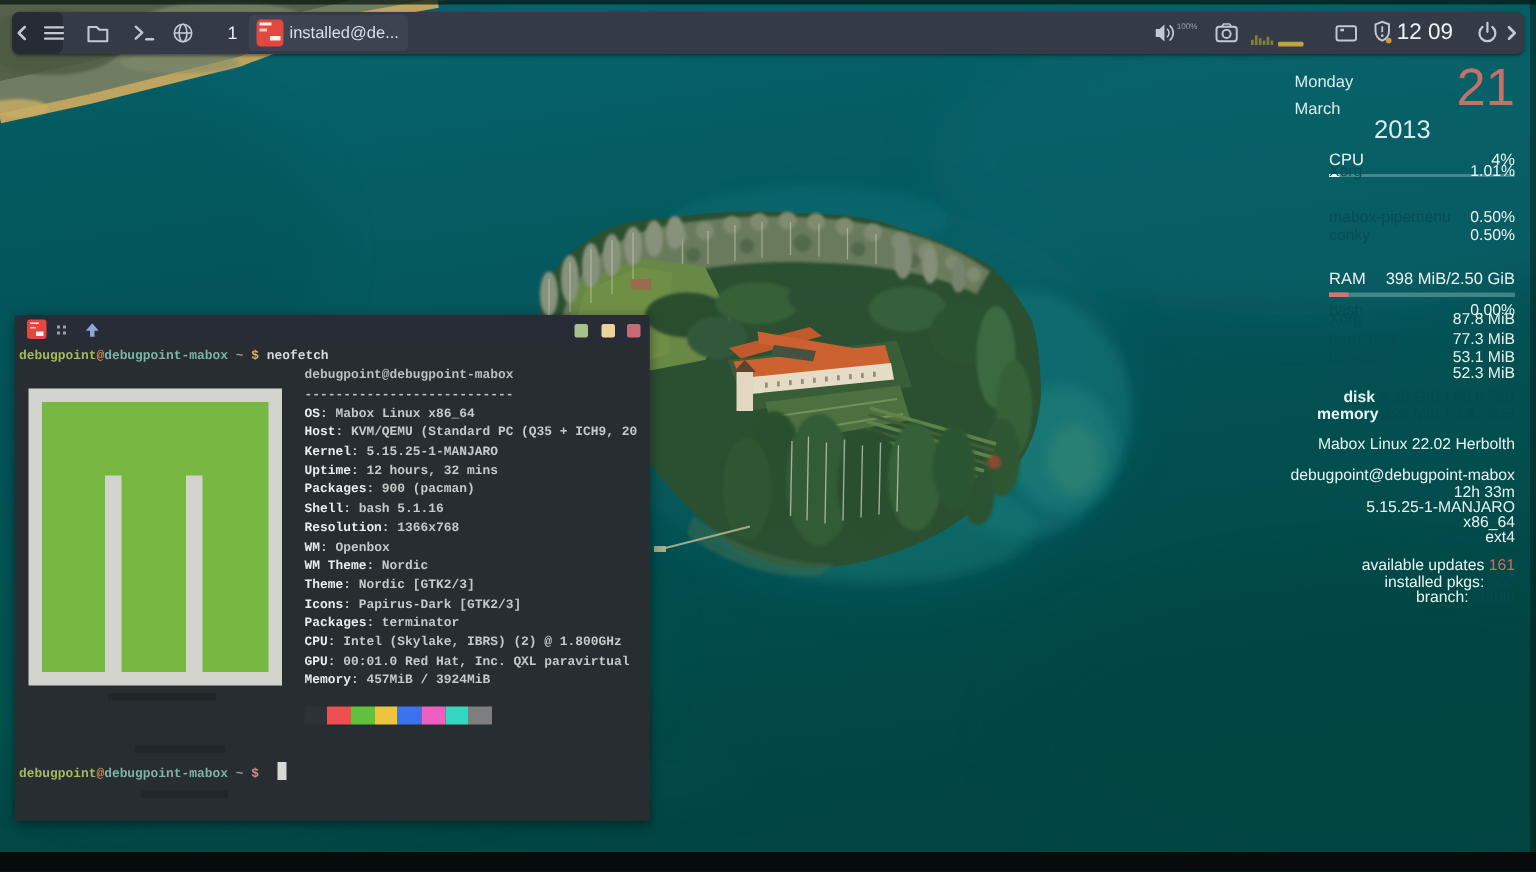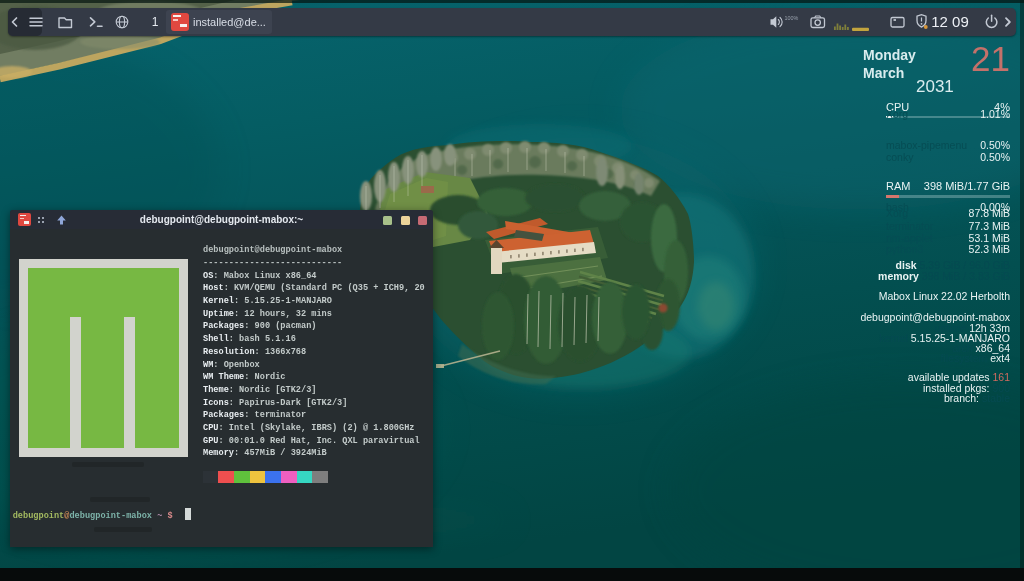--- a/index.html
+++ b/index.html
@@ -296,31 +296,31 @@
     <g fill="#9aa2b0">
       <rect x="2" y="4" width="2" height="2"></rect>
           <rect x="6" y="4" width="2" height="2"></rect>
       <rect x="2" y="8" width="2" height="2"></rect>
           <rect x="6" y="8" width="2" height="2"></rect>
     </g>
     <g fill="#8fa6d8">
           <polygon points="25.5,2.5 29.8,7.5 27,7.5 27,11.5 24,11.5 24,7.5 21.2,7.5"></polygon>
         </g>
   </svg>
-  <div class="abs" style="left:0;top:4px;width:423px;text-align:center;font-size:10px;font-weight:bold;color:#e4e8ef;line-height:12px;">debugpoint@debugpoint-mabox:~</div>
   <div class="abs" style="left:373px;top:5.5px;width:9px;height:9px;background:#a8c08a;border-radius:1.5px;"></div>
   <div class="abs" style="left:390.5px;top:5.5px;width:9px;height:9px;background:#ecd39a;border-radius:1.5px;"></div>
   <div class="abs" style="left:408px;top:5.5px;width:9px;height:9px;background:#c66a74;border-radius:1.5px;"></div>
 
   <div class="abs" style="left:0;top:19px;width:423px;height:318px;background:#272d30;overflow:hidden;font-family:'Liberation Mono',monospace;font-size:8.6px;font-weight:bold;line-height:12.7px;color:#c3cbca;">
 
     <div class="abs" style="left:62px;top:233px;width:72px;height:5px;background:#212628;border-radius:2px;"></div>
     <div class="abs" style="left:80px;top:268px;width:60px;height:5px;background:#212628;border-radius:2px;"></div>
     <div class="abs" style="left:84px;top:298px;width:58px;height:5px;background:#212628;border-radius:2px;"></div>
 
+    <div class="abs" style="left:2.7px;top:1.8px;white-space:pre;"><span style="color:#a4ba60">debugpoint</span><span style="color:#cf8b55">@</span><span style="color:#7db3a9">debugpoint-mabox</span> <span style="color:#b48ead">~</span> <span style="color:#deb05e">$</span> <span style="color:#d6dcdb">neofetch</span></div>
 
     <div class="abs" style="left:9px;top:30px;width:169px;height:198px;background:#d2d3cd;"></div>
     <div class="abs" style="left:18px;top:39px;width:151px;height:180px;background:#77b843;"></div>
     <div class="abs" style="left:60px;top:88px;width:11px;height:131px;background:#d2d3cd;"></div>
     <div class="abs" style="left:113.5px;top:88px;width:11px;height:131px;background:#d2d3cd;"></div>
 
     <div class="abs" style="left:193px;top:15.2px;white-space:pre;"><span style="color:#b9c1c0">debugpoint@debugpoint-mabox
 ---------------------------</span>
 <b style="color:#e8edf0">OS</b>: Mabox Linux x86_64
 <b style="color:#e8edf0">Host</b>: KVM/QEMU (Standard PC (Q35 + ICH9, 20
@@ -348,22 +348,22 @@
       <div class="abs" style="left:94.2px;top:0;width:15.7px;height:12.7px;background:#36d7c2;"></div>
       <div class="abs" style="left:109.9px;top:0;width:15.7px;height:12.7px;background:#7e7e7e;"></div>
     </div>
 
     <div class="abs" style="left:2.7px;top:280.9px;white-space:pre;"><span style="color:#a4ba60">debugpoint</span><span style="color:#cf8b55">@</span><span style="color:#7db3a9">debugpoint-mabox</span> <span style="color:#b48ead">~</span> <span style="color:#d98a8a">$</span> </div>
     <div class="abs" style="left:175px;top:279px;width:6px;height:12px;background:#d5dad9;"></div>
   </div>
 </div>
 
 <div class="abs" id="conky" style="left:840px;top:40px;width:170px;height:380px;color:#e9f3f3;">
-  <div class="abs" style="left:23px;top:7px;font-size:14px;line-height:17.5px;color:#d9ecee;font-weight:bold;">Monday<br>March</div>
-  <div class="abs" style="left:76px;top:37px;font-size:17px;line-height:19px;color:#d9ecee;">2031</div>
+  <div class="abs" style="left:23px;top:7px;font-size:11px;line-height:17.5px;color:#d9ecee;">Monday<br>March</div>
+  <div class="abs" style="left:76px;top:37px;font-size:17px;line-height:19px;color:#d9ecee;">2013</div>
   <div class="abs" style="right:0px;top:1px;font-size:35px;line-height:36px;color:#c4716a;">21</div>
   <div class="abs" style="left:46px;top:61px;font-size:11px;line-height:12px;">CPU</div>
   <div class="abs" style="right:0px;top:61px;font-size:11px;line-height:12px;">4%</div>
   <div class="abs" style="left:46px;top:75.5px;width:124px;height:2px;background:rgba(215,235,235,0.30);">
     <div class="abs" style="left:0;top:0;width:7px;height:2px;background:#e9f3f3;"></div>
   </div>
   <div class="cr" style="top:68px;">
         <span class="fl">Xorg</span>
         <span class="vr">1.01%</span>
       </div>
@@ -373,21 +373,21 @@
       </div>
   <div class="cr" style="top:111px;">
         <span class="fl">conky</span>
         <span class="vr">0.50%</span>
       </div>
   <div class="cr" style="top:123px;margin-top:38px;">
         <span class="fl">bash</span>
         <span class="vr">0.00%</span>
       </div>
   <div class="abs" style="left:46px;top:140px;font-size:11px;line-height:12px;">RAM</div>
-  <div class="abs" style="right:0px;top:140px;font-size:11px;line-height:12px;">398 MiB/1.77 GiB</div>
+  <div class="abs" style="right:0px;top:140px;font-size:11px;line-height:12px;">398 MiB/2.50 GiB</div>
   <div class="abs" style="left:46px;top:155px;width:124px;height:2.5px;background:rgba(215,235,235,0.30);">
     <div class="abs" style="left:0;top:0;width:13px;height:2.5px;background:#d4766d;"></div>
   </div>
   <div class="cr" style="top:167px;">
         <span class="fl">Xorg</span>
         <span class="vr">87.8 MiB</span>
       </div>
   <div class="cr" style="top:180px;">
         <span class="fl">terminator</span>
         <span class="vr">77.3 MiB</span>

